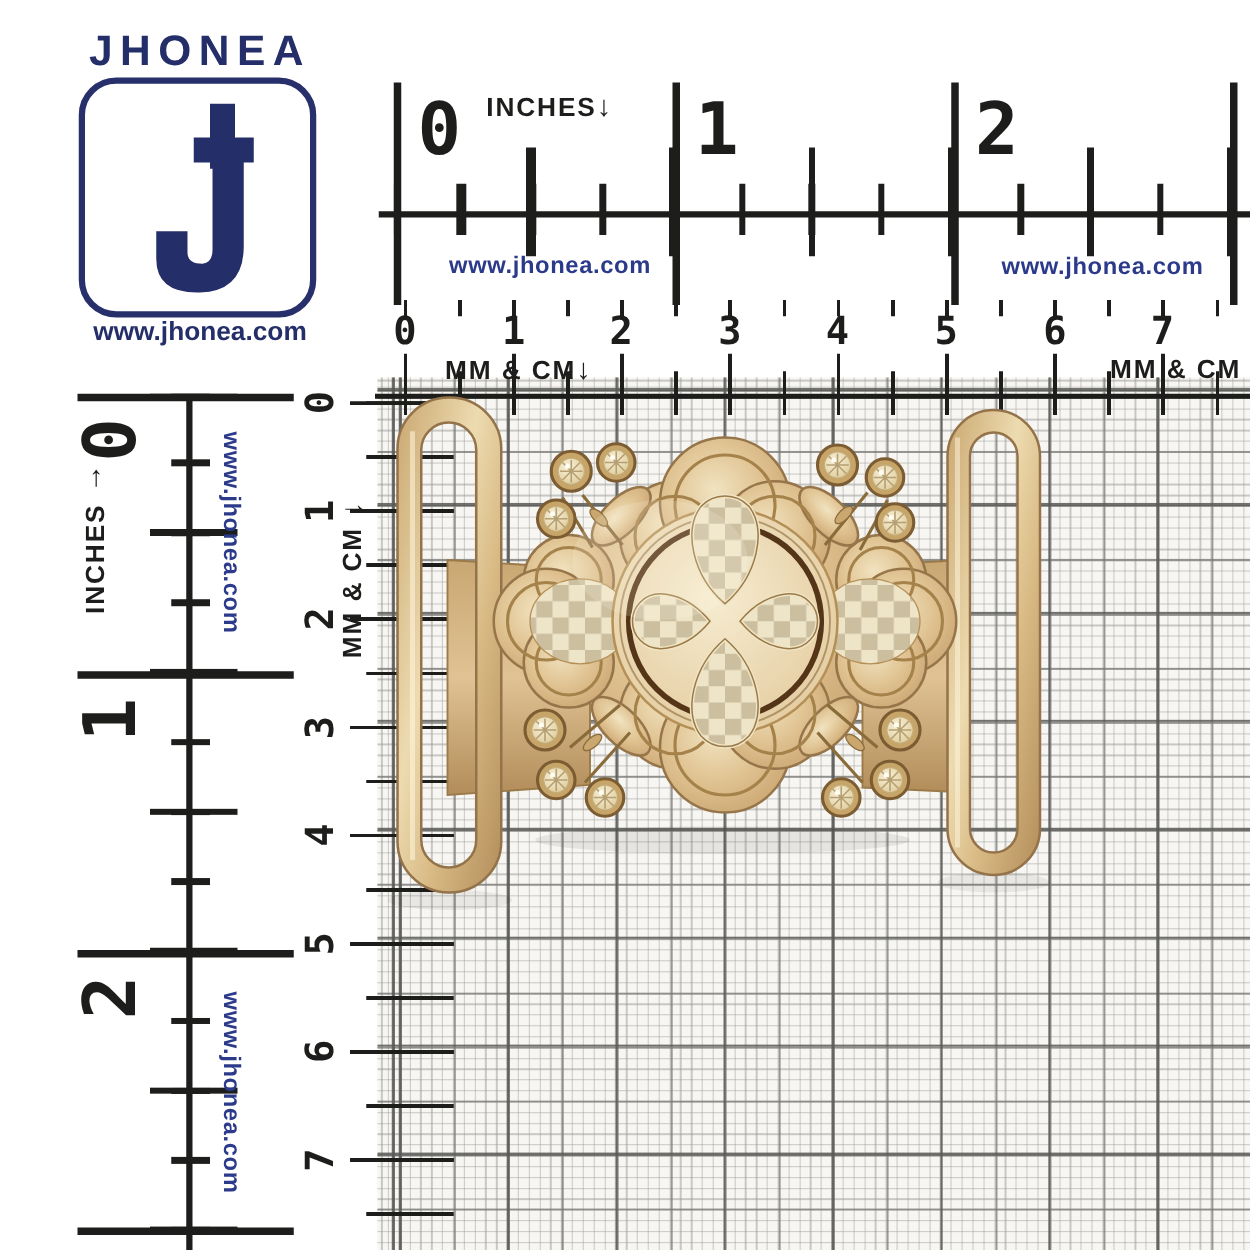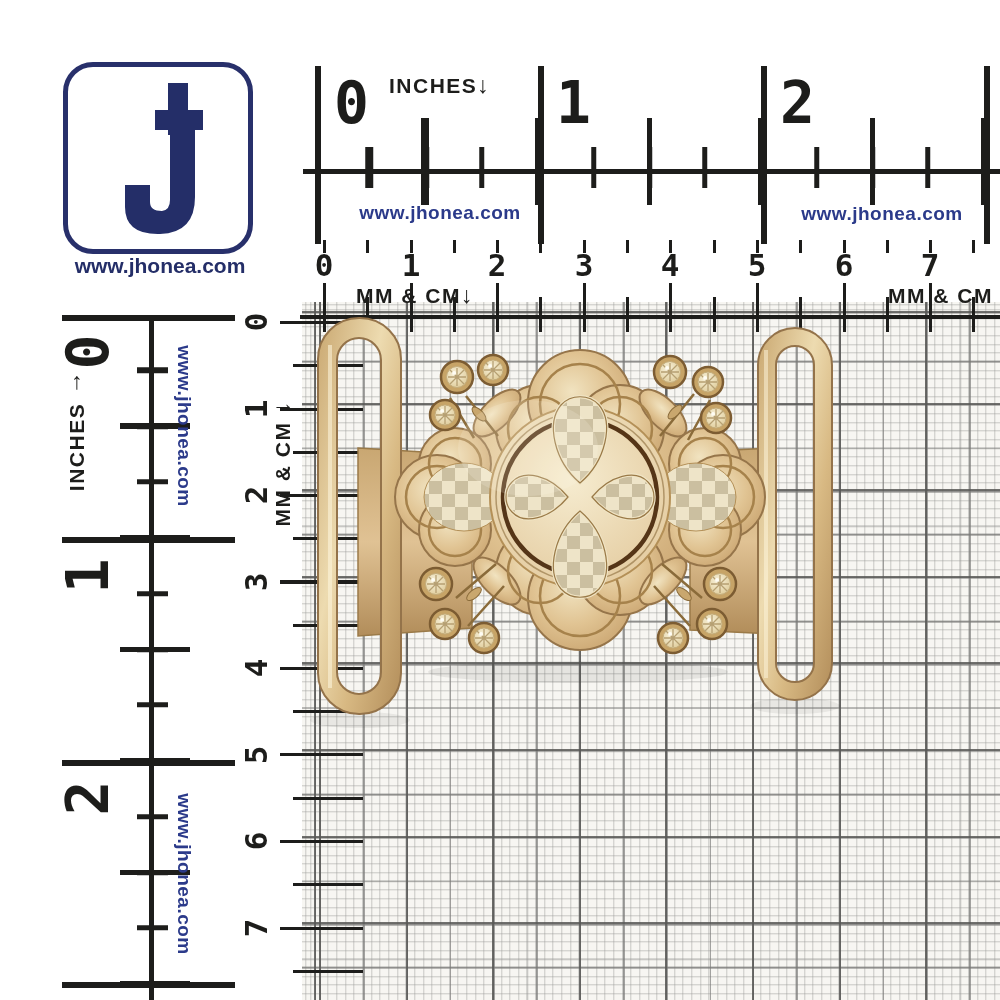--- a/index.html
+++ b/index.html
@@ -35,20 +35,21 @@
   #logo-site{left:48px;top:254px;width:224px;font-size:21px;font-weight:bold;color:#242e68;
              text-align:center;z-index:2;}
 </style>
 </head>
 <body>
 
 <div id="stage">
 
   <div id="grid" class="abs"></div>
 
+  <div id="brand-name" class="abs">JHONEA</div>
   <div id="logo-box" class="abs">
     <svg width="180" height="182" viewBox="63 62 180 182">
       <rect x="163" y="78" width="20" height="52" fill="#242e68"></rect>
       <rect x="150" y="105" width="48" height="20" fill="#242e68"></rect>
       <path d="M165,120 H190 V192 Q190,228 155,229 Q120,230 120,202 V180 H145 V197 Q145,206 157,206 Q165,205 165,195 Z" fill="#242e68"></path>
     </svg>
   </div>
   <div id="logo-site" class="abs">www.jhonea.com</div>
 
   <div class="abs ink" style="left:303px;top:169px;width:697px;height:5px;"></div>

